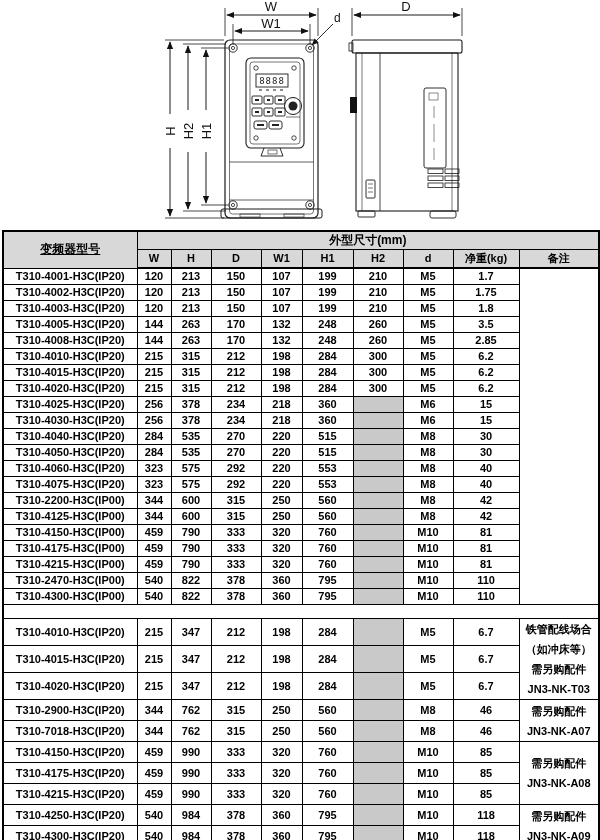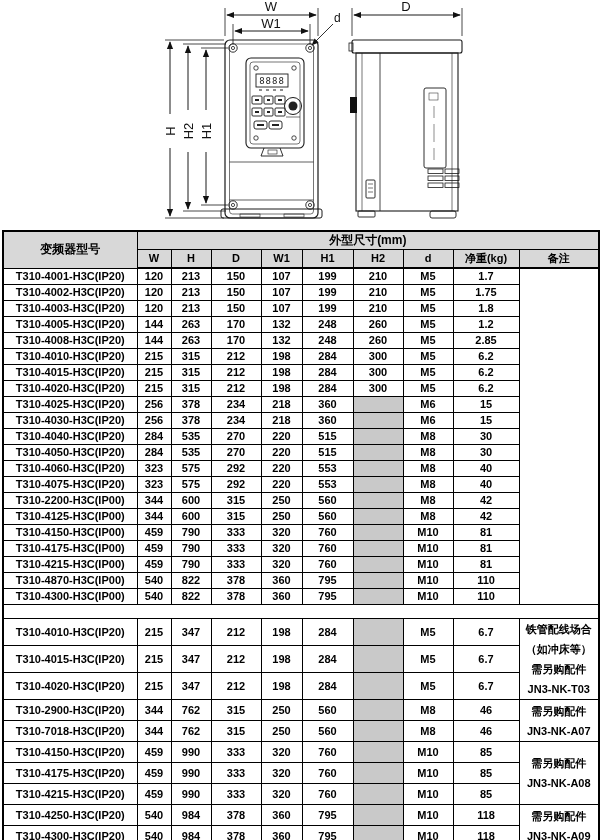--- a/index.html
+++ b/index.html
@@ -18,21 +18,21 @@
     width:596px;margin:0 2px;border:2px solid #000;
   }
   .spec th,.spec td{
     border:1px solid #000;padding:0;text-align:center;vertical-align:middle;
     font-size:11px;font-weight:bold;color:#000;line-height:15px;
     overflow:hidden;white-space:nowrap;
   }
   .spec tr.hdr1 th,.spec tr.hdr2 th{background:#d8d8d8;height:17px;}
   .spec tr.hdr1 th{font-size:12px;}
   .spec tr.hdr2 th{border-bottom:2px solid #000;}
-  .spec th.model-hdr{font-size:12px;}
+  .spec th.model-hdr{font-size:12px;text-decoration:underline;}
   .spec tr.b1 td{height:15px;line-height:15px;}
   .spec tr.b2 td{height:20px;line-height:20px;}
   .spec td.gray{background:#c9c9c9;}
   .spec td.remark{font-size:11px;line-height:13px;white-space:normal;vertical-align:middle;border-radius:16px;}
   .spec td.spacer{height:13px;background:#fff;border-left:2px solid #000;border-right:2px solid #000;}
 </style>
 </head>
 <body>
 
 <div class="diagram-wrap">
@@ -239,21 +239,21 @@
       </tr>
       <tr class="b1">
         <td>T310-4005-H3C(IP20)</td>
         <td>144</td>
         <td>263</td>
         <td>170</td>
         <td>132</td>
         <td>248</td>
         <td>260</td>
         <td>M5</td>
-        <td>1.2</td>
+        <td>3.5</td>
       </tr>
       <tr class="b1">
         <td>T310-4008-H3C(IP20)</td>
         <td>144</td>
         <td>263</td>
         <td>170</td>
         <td>132</td>
         <td>248</td>
         <td>260</td>
         <td>M5</td>
@@ -407,21 +407,21 @@
         <td>459</td>
         <td>790</td>
         <td>333</td>
         <td>320</td>
         <td>760</td>
         <td class="gray"></td>
         <td>M10</td>
         <td>81</td>
       </tr>
       <tr class="b1">
-        <td>T310-4870-H3C(IP00)</td>
+        <td>T310-2470-H3C(IP00)</td>
         <td>540</td>
         <td>822</td>
         <td>378</td>
         <td>360</td>
         <td>795</td>
         <td class="gray"></td>
         <td>M10</td>
         <td>110</td>
       </tr>
       <tr class="b1">

